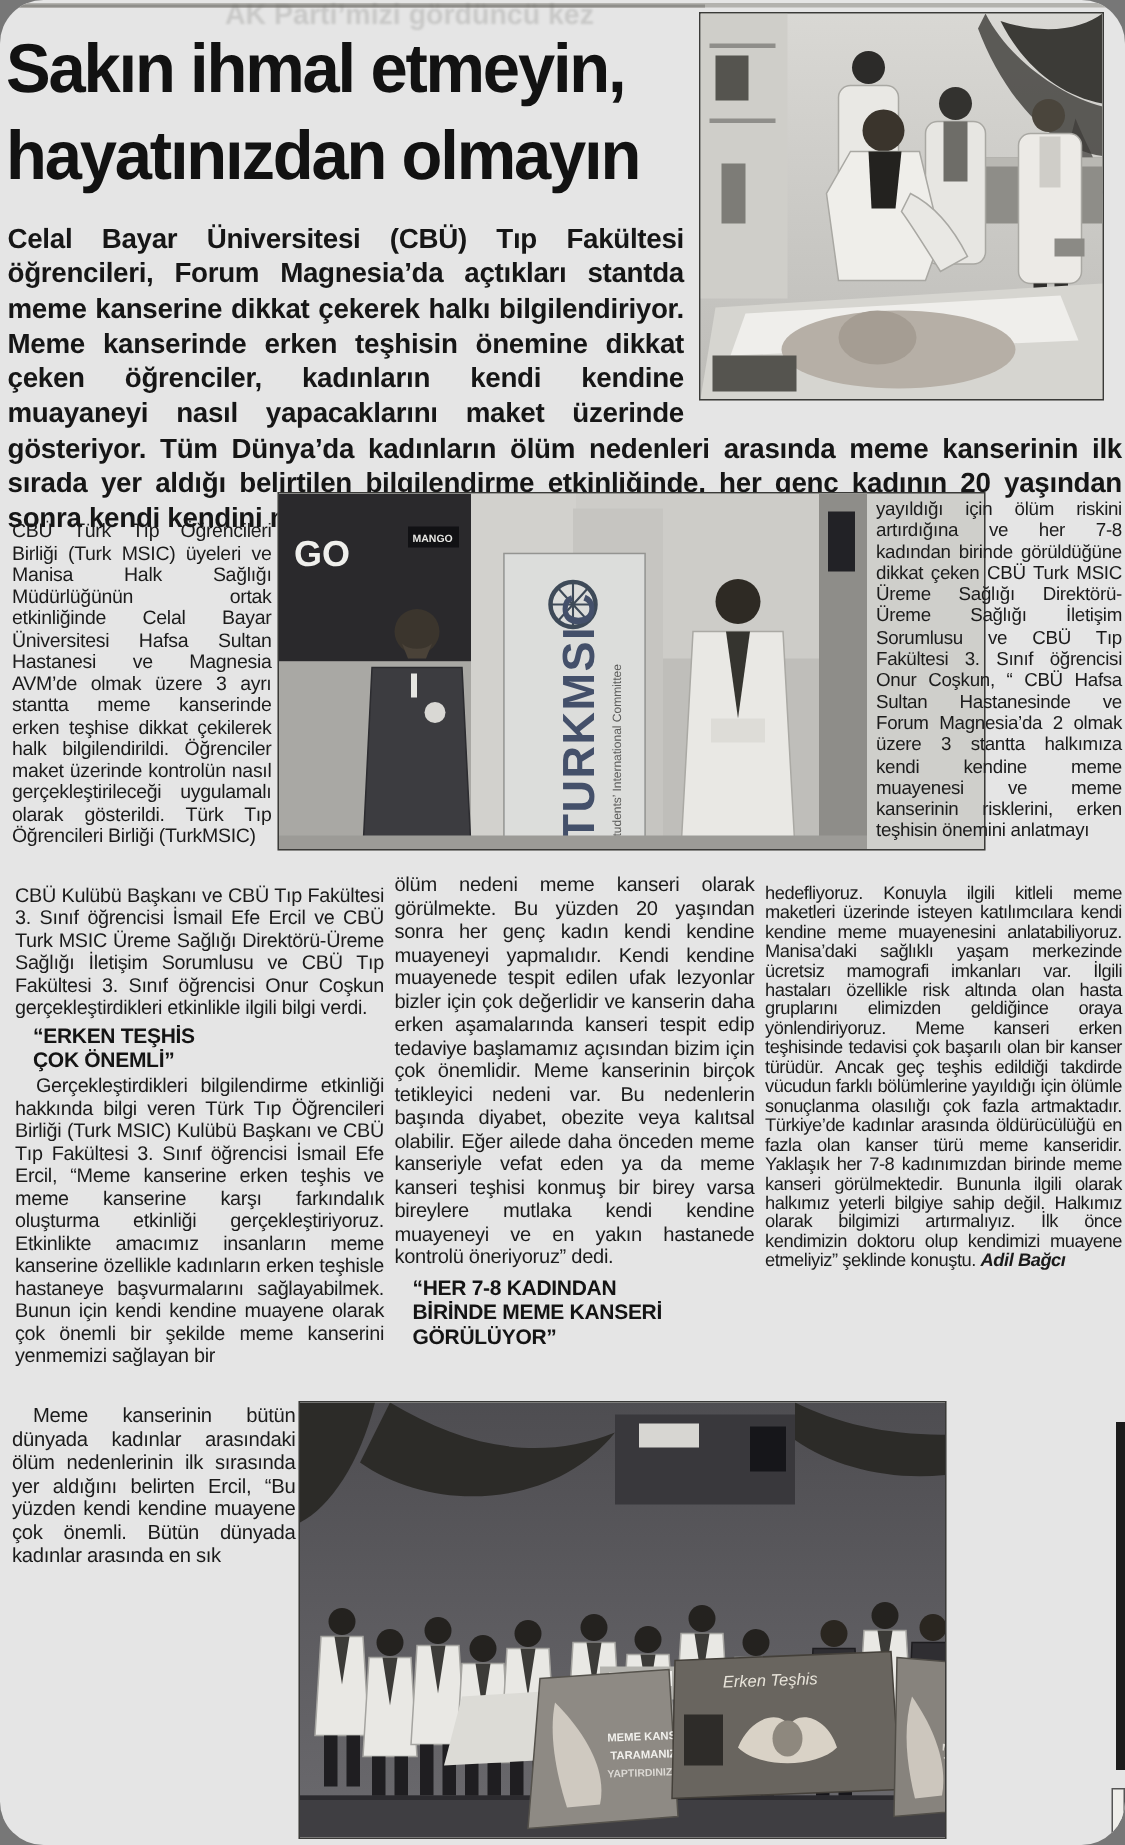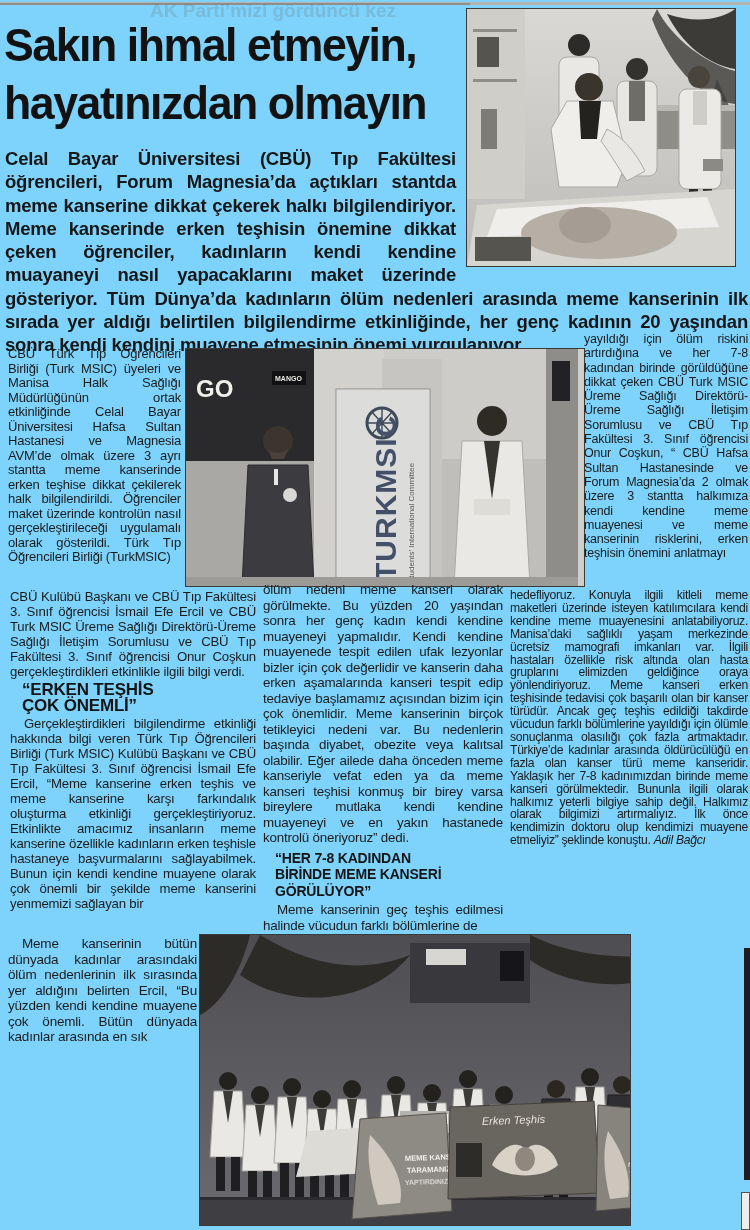--- a/index.html
+++ b/index.html
@@ -1,49 +1,49 @@
 <!DOCTYPE html>
 <html lang="tr"><head>
 <meta charset="utf-8">
 <style>
   html,body{margin:0;padding:0;background:#777;}
   #page{
     position:relative; width:750px; height:1230px; margin:0 auto;
-    background:#7dd3fc; overflow:hidden;
-    font-family:"Liberation Sans", sans-serif; color:#1b1b1b;
+    background:#e5e5e5; overflow:hidden;
+    font-family:"Liberation Sans", sans-serif; color:#1b1b1b;border-radius:29px;
   }
   .abs{position:absolute;}
   .jtext{text-align:justify; letter-spacing:-0.2px;}
   .ghost{color:rgba(110,110,105,.23); filter:blur(.6px); font-weight:bold; white-space:nowrap;}
   #top-rule{left:0;top:2px;width:750px;height:3px;background:#b3b2ae;}
   #top-rule-dark{left:0;top:3px;width:470px;height:2px;background:#8f8e8a;}
 
   #headline{left:4px; top:16px; width:462px; font-weight:bold; color:#121212;
     font-size:46px; line-height:58px; letter-spacing:-1.5px;
     transform:scaleX(.97); transform-origin:left top; white-space:nowrap;}
   #intro{left:5px; top:147px; width:743px; font-weight:bold; font-size:18.5px;
     line-height:23.3px; color:#161616; letter-spacing:-0.2px;}
   #intro-float-spacer{float:right; width:292px; height:124px;}
 
   .photo{background:#cfcfcb; border:1px solid #3a3a38; box-sizing:border-box; overflow:hidden;}
   #photo-top{left:466px; top:8px; width:270px; height:259px;}
-  #photo-mid{left:185px; top:348px; width:400px; height:239px;}
+  #photo-mid{left:185px; top:328px; width:472px; height:239px;}
   #photo-bottom{left:199px; top:934px; width:432px; height:292px;}
 
   .body-p{white-space:normal;}
   .indent{text-indent:14px;}
   .subhead{font-weight:bold; white-space:pre-line; color:#141414;}
 
   #col1a{left:8px;  top:347px; width:173px; font-size:13px;   line-height:14.5px;}
   #col3a{left:584px; top:332px; width:164px; font-size:12.5px; line-height:14.3px;}
   #col1b{left:10px; top:589px; width:246px; font-size:13.2px; line-height:15px;}
   #col2 {left:263px; top:582px; width:240px; font-size:13.4px; line-height:15.5px;}
   #col3b{left:510px; top:589px; width:238px; font-size:12.2px; line-height:12.9px; letter-spacing:-0.3px;}
   #col1c{left:8px;  top:936px; width:189px; font-size:13.5px; line-height:15.5px;}
-  .byline{font-weight:normal; font-style:italic;}
+  .byline{font-weight:bold; font-style:italic;}
 
   #edge-strip{left:744px; top:948px; width:6px; height:232px; background:#1c1c1c;}
   #edge-box{left:741px; top:1192px; width:9px; height:38px; background:#efeeea; border:1px solid #555; box-sizing:border-box;}
   svg text{font-family:"Liberation Sans", sans-serif;}
 </style>
 </head>
 <body>
 
 <div id="page">
 
@@ -163,31 +163,30 @@
   <div class="abs jtext body-p" id="col1a">
     <span class="indent">CBÜ Türk Tıp Öğrencileri Birliği (Turk MSIC) üyeleri ve Manisa Halk Sağlığı Müdürlüğünün ortak etkinliğinde Celal Bayar Üniversitesi Hafsa Sultan Hastanesi ve Magnesia AVM’de olmak üzere 3 ayrı stantta meme kanserinde erken teşhise dikkat çekilerek halk bilgilendirildi. Öğrenciler maket üzerinde kontrolün nasıl gerçekleştirileceği uygulamalı olarak gösterildi. Türk Tıp Öğrencileri Birliği (TurkMSIC)</span>
   </div>
 
   <div class="abs jtext body-p" id="col3a">
     <span>yayıldığı için ölüm riskini artırdığına ve her 7-8 kadından birinde görüldüğüne dikkat çeken CBÜ Turk MSIC Üreme Sağlığı Direktörü-Üreme Sağlığı İletişim Sorumlusu ve CBÜ Tıp Fakültesi 3. Sınıf öğrencisi Onur Coşkun, “ CBÜ Hafsa Sultan Hastanesinde ve Forum Magnesia’da 2 olmak üzere 3 stantta halkımıza kendi kendine meme muayenesi ve meme kanserinin risklerini, erken teşhisin önemini anlatmayı</span>
   </div>
 
   <div class="abs jtext" id="col1b">
     <div>CBÜ Kulübü Başkanı ve CBÜ Tıp Fakültesi 3. Sınıf öğrencisi İsmail Efe Ercil ve CBÜ Turk MSIC Üreme Sağlığı Direktörü-Üreme Sağlığı İletişim Sorumlusu ve CBÜ Tıp Fakültesi 3. Sınıf öğrencisi Onur Coşkun gerçekleştirdikleri etkinlikle ilgili bilgi verdi.</div>
-    <div class="subhead" style="padding-left:12px; font-size:17px; line-height:16px; margin:3px 0 2px;">“ERKEN TEŞHİS
+    <div class="subhead" style="padding-left:12px; font-size:14px; line-height:16px; margin:3px 0 2px;">“ERKEN TEŞHİS
 ÇOK ÖNEMLİ”</div>
     <div class="indent">Gerçekleştirdikleri bilgilendirme etkinliği hakkında bilgi veren Türk Tıp Öğrencileri Birliği (Turk MSIC) Kulübü Başkanı ve CBÜ Tıp Fakültesi 3. Sınıf öğrencisi İsmail Efe Ercil, “Meme kanserine erken teşhis ve meme kanserine karşı farkındalık oluşturma etkinliği gerçekleştiriyoruz. Etkinlikte amacımız insanların meme kanserine özellikle kadınların erken teşhisle hastaneye başvurmalarını sağlayabilmek. Bunun için kendi kendine muayene olarak çok önemli bir şekilde meme kanserini yenmemizi sağlayan bir</div>
   </div>
 
   <div class="abs jtext" id="col2">
     <div>ölüm nedeni meme kanseri olarak görülmekte. Bu yüzden 20 yaşından sonra her genç kadın kendi kendine muayeneyi yapmalıdır. Kendi kendine muayenede tespit edilen ufak lezyonlar bizler için çok değerlidir ve kanserin daha erken aşamalarında kanseri tespit edip tedaviye başlamamız açısından bizim için çok önemlidir. Meme kanserinin birçok tetikleyici nedeni var. Bu nedenlerin başında diyabet, obezite veya kalıtsal olabilir. Eğer ailede daha önceden meme kanseriyle vefat eden ya da meme kanseri teşhisi konmuş bir birey varsa bireylere mutlaka kendi kendine muayeneyi ve en yakın hastanede kontrolü öneriyoruz” dedi.</div>
     <div class="subhead" style="padding-left:12px; font-size:14px; line-height:16.5px; margin:4px 0 3px;">“HER 7-8 KADINDAN
 BİRİNDE MEME KANSERİ
 GÖRÜLÜYOR”</div>
-    <div class="indent">Meme kanserinin geç teşhis edilmesi halinde vücudun farklı bölümlerine de</div>
   </div>
 
   <div class="abs jtext" id="col3b">
     <span>hedefliyoruz. Konuyla ilgili kitleli meme maketleri üzerinde isteyen katılımcılara kendi kendine meme muayenesini anlatabiliyoruz. Manisa’daki sağlıklı yaşam merkezinde ücretsiz mamografi imkanları var. İlgili hastaları özellikle risk altında olan hasta gruplarını elimizden geldiğince oraya yönlendiriyoruz. Meme kanseri erken teşhisinde tedavisi çok başarılı olan bir kanser türüdür. Ancak geç teşhis edildiği takdirde vücudun farklı bölümlerine yayıldığı için ölümle sonuçlanma olasılığı çok fazla artmaktadır.  Türkiye’de kadınlar arasında öldürücülüğü en fazla olan kanser türü meme kanseridir. Yaklaşık her 7-8 kadınımızdan birinde meme kanseri görülmektedir. Bununla ilgili olarak halkımız yeterli bilgiye sahip değil. Halkımız olarak bilgimizi artırmalıyız. İlk önce kendimizin doktoru olup kendimizi muayene etmeliyiz” şeklinde konuştu. </span><span class="byline">Adil Bağcı</span>
   </div>
 
   <div class="abs jtext" id="col1c">
     <div class="indent">Meme kanserinin bütün dünyada kadınlar arasındaki ölüm nedenlerinin ilk sırasında yer aldığını belirten Ercil, “Bu yüzden kendi kendine muayene çok önemli. Bütün dünyada kadınlar arasında en sık</div>
   </div>
 

